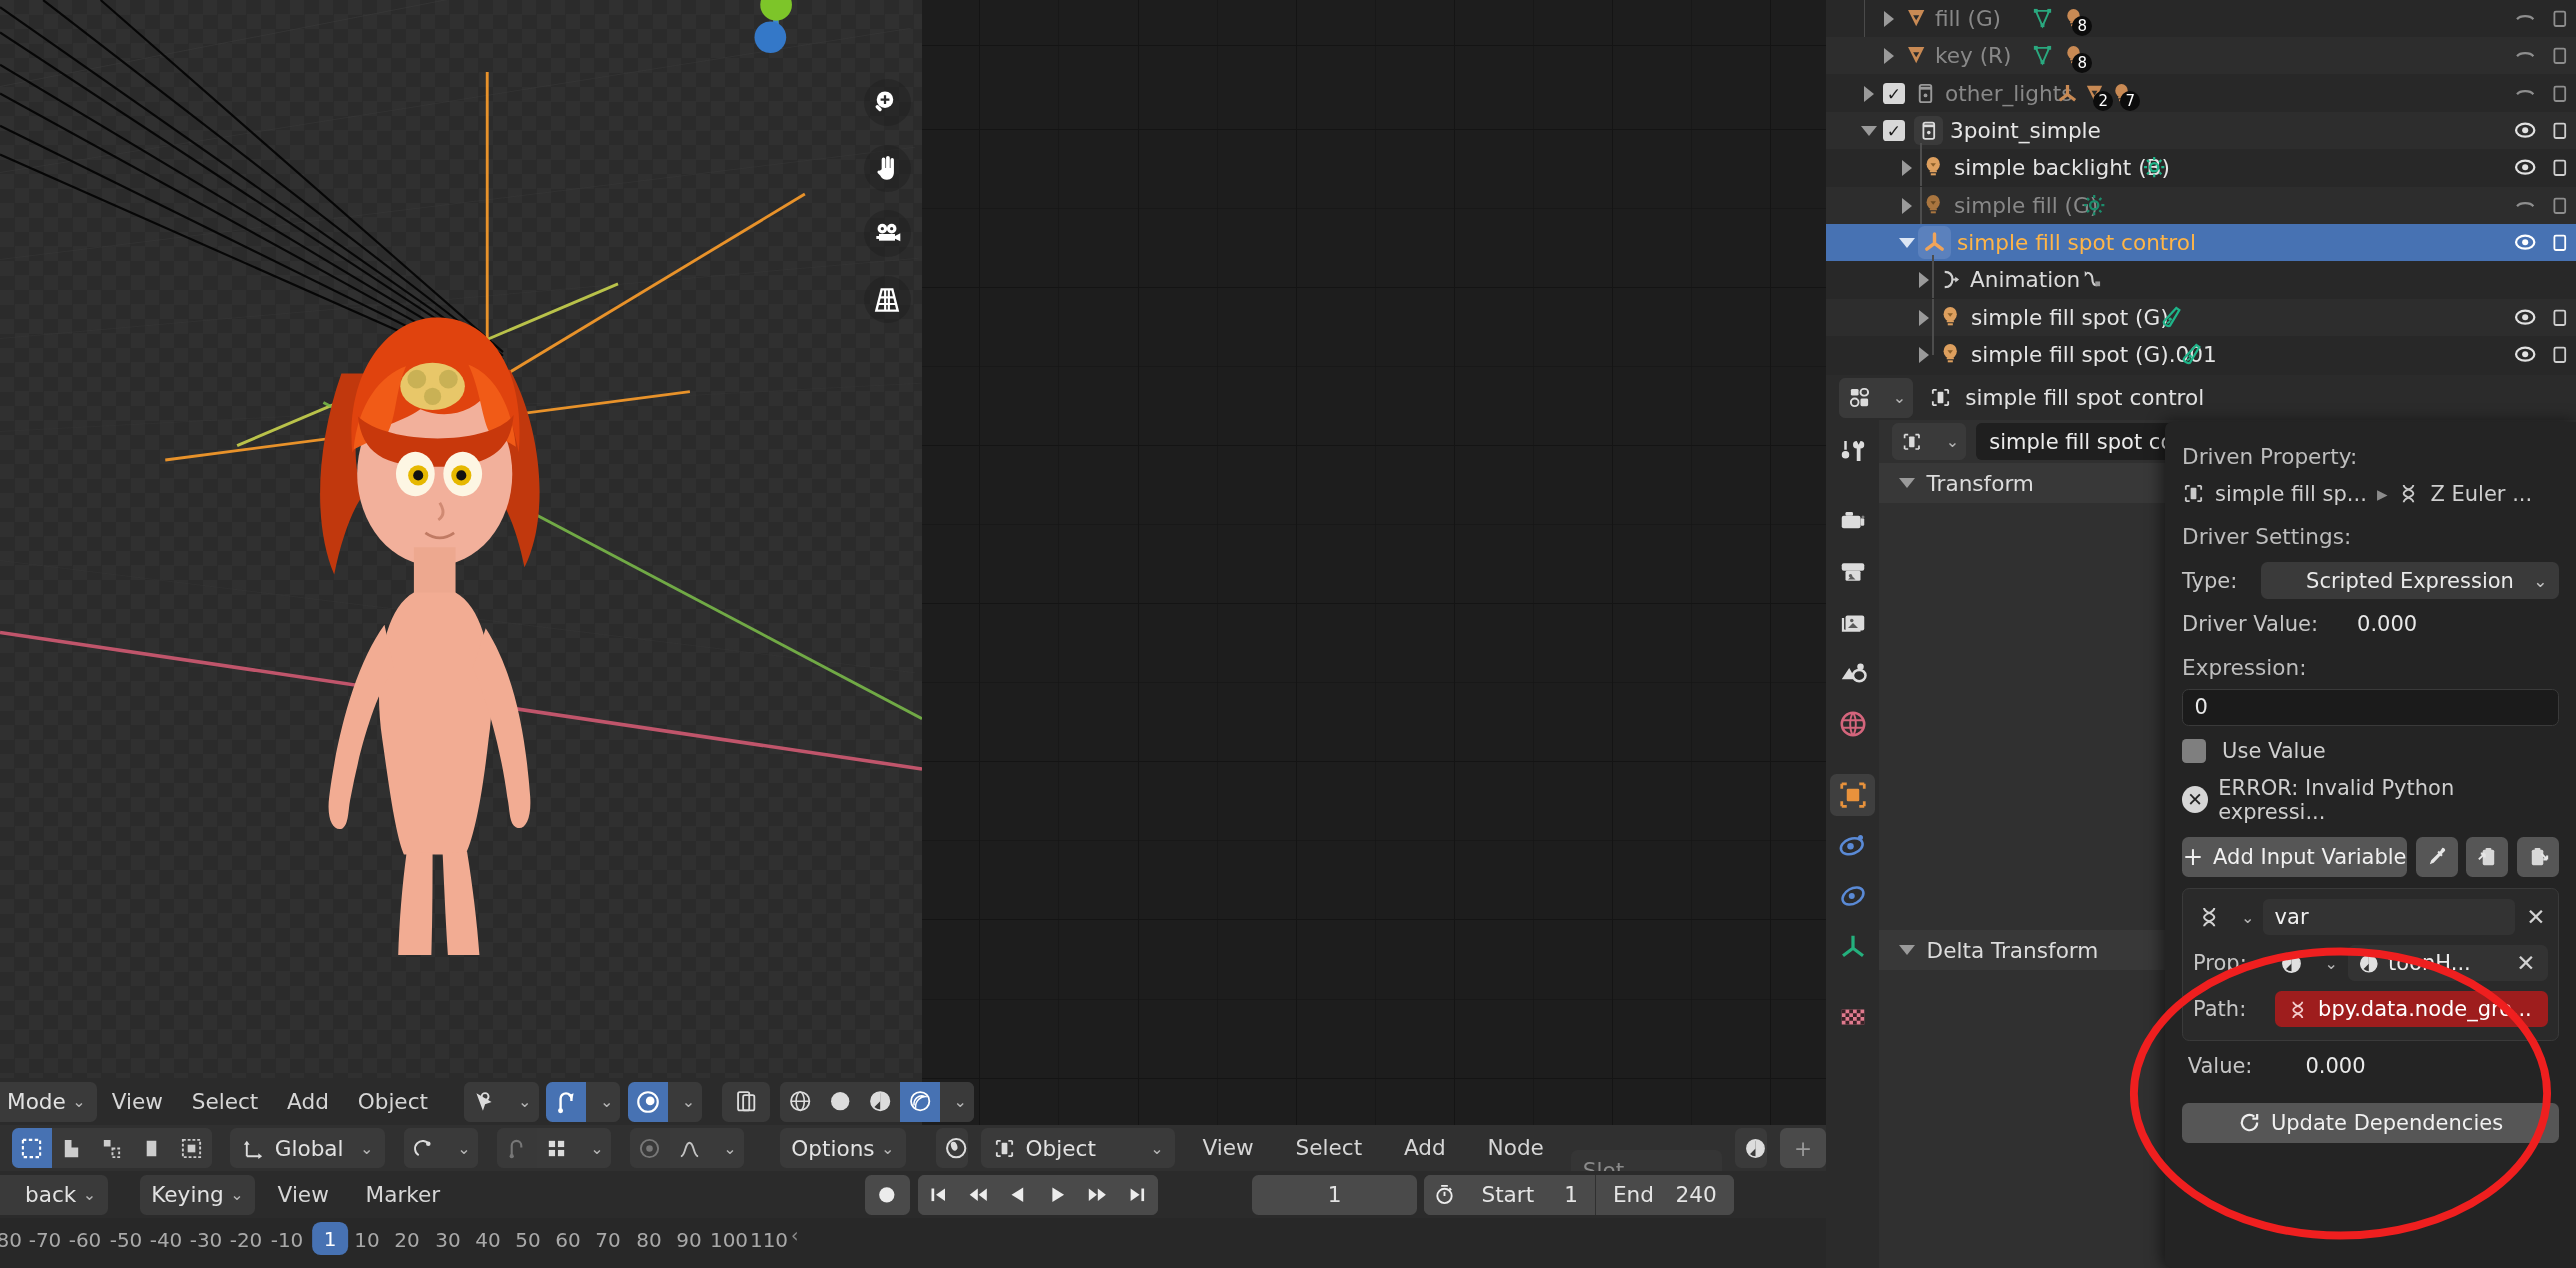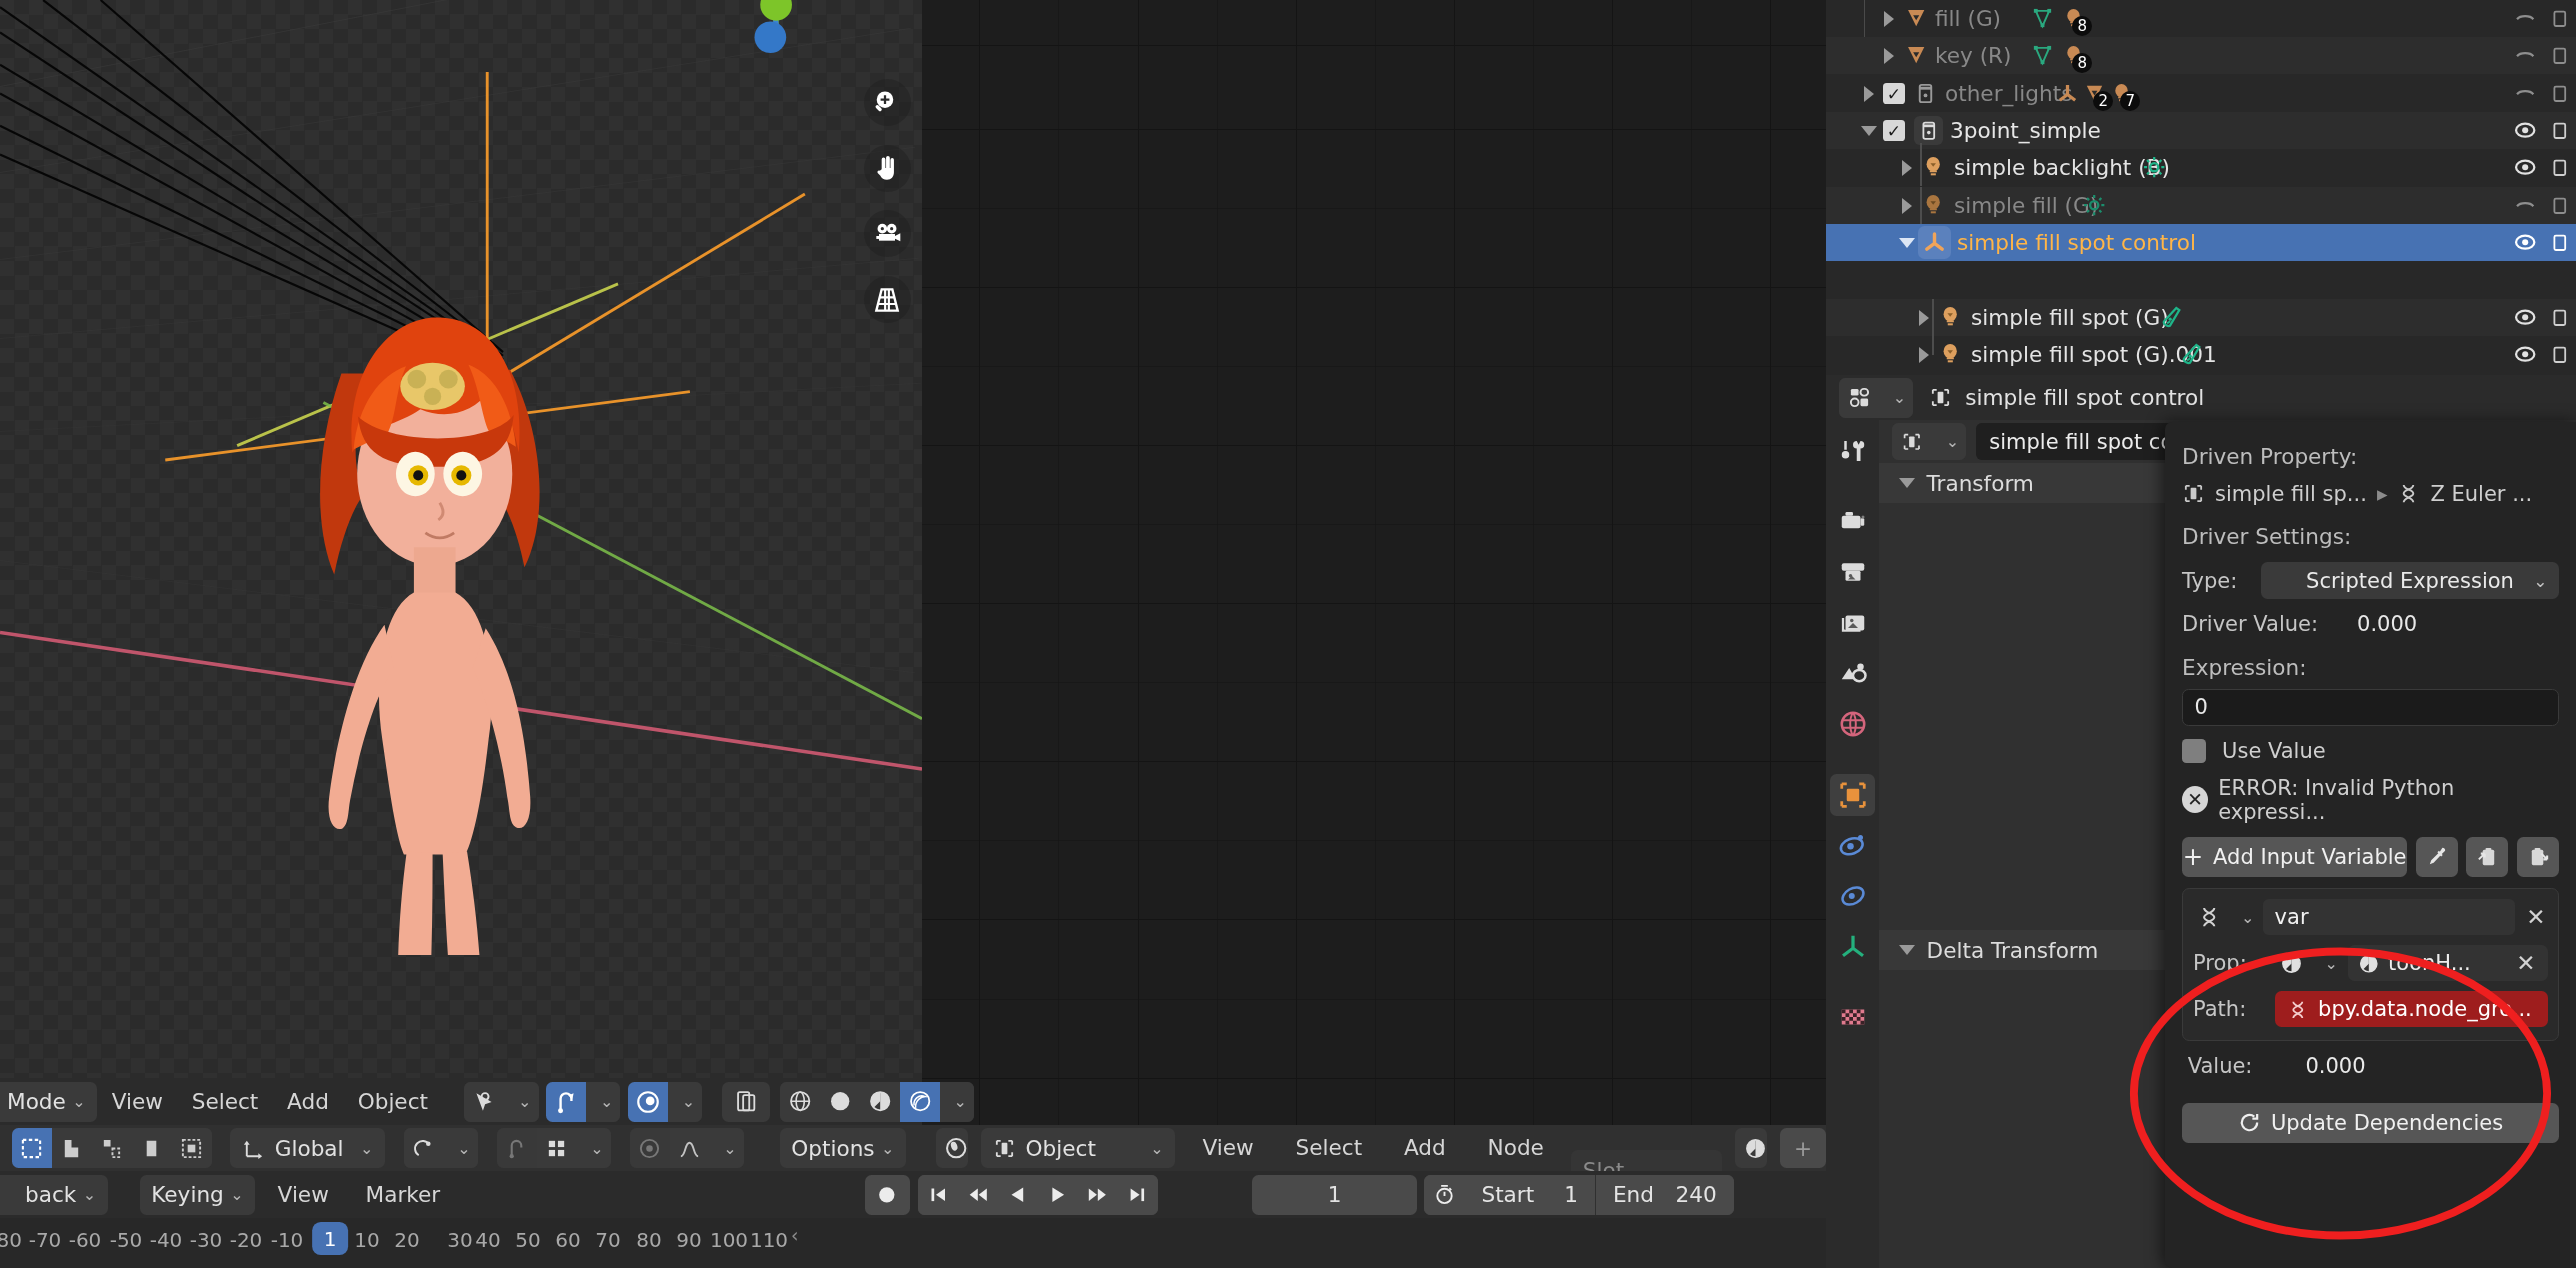--- a/index.html
+++ b/index.html
@@ -598,21 +598,21 @@
   <div class="tick" style="left:5.7px;">-80</div>
   <div class="tick" style="left:45px;">-70</div>
   <div class="tick" style="left:85px;">-60</div>
   <div class="tick" style="left:126px;">-50</div>
   <div class="tick" style="left:166px;">-40</div>
   <div class="tick" style="left:206px;">-30</div>
   <div class="tick" style="left:246px;">-20</div>
   <div class="tick" style="left:287px;">-10</div>
   <div class="tick" style="left:367px;">10</div>
   <div class="tick" style="left:407px;">20</div>
-  <div class="tick" style="left:460px;">30</div>
+  <div class="tick" style="left:448px;">30</div>
   <div class="tick" style="left:488px;">40</div>
   <div class="tick" style="left:528px;">50</div>
   <div class="tick" style="left:568px;">60</div>
   <div class="tick" style="left:608px;">70</div>
   <div class="tick" style="left:649px;">80</div>
   <div class="tick" style="left:689px;">90</div>
   <div class="tick" style="left:729px;">100</div>
   <div class="tick" style="left:769px;">110</div>
   <div id="playhead" style="left:330px;">1</div>
   <div style="position:absolute;left:791px;top:7.2px;color:#8a8a8a;font-size:18.7px;">‹</div>
@@ -858,20 +858,40 @@
           <circle cx="12" cy="12" r="3" fill="#ffffff"></circle>
         </svg>
     </span>
     <span class="ico" style="position:absolute;right:5.7px;">
       <svg width="21.6" height="21.6" viewBox="0 0 24 24">
           <rect x="6" y="4" width="12" height="16" rx="1.6" fill="none" stroke="#ffffff" stroke-width="2"></rect>
         </svg>
     </span>
   </div>
 
+  <div class="ol-row" style="position:absolute;top:261px;left:0;right:0;">
+    <div style="position:absolute;left:106px;top:-5.7px;bottom:0;width:2.2px;background:#4d4d4d;"></div>
+    <span class="disc" style="left:89px;">
+        <span class="tri"></span>
+      </span>
+    <span class="ico" style="position:absolute;left:112px;">
+      <svg width="23" height="23" viewBox="0 0 24 24">
+          <path d="M7 4c5 0 8 3 8 8s-3 8-8 8M15 12h5" fill="none" stroke="#cfcfcf" stroke-width="2.2"></path>
+          <path d="M18 9l4 3-4 3z" fill="#cfcfcf"></path>
+        </svg>
+    </span>
+    <span class="ol-label" style="position:absolute;left:144px;color:#dcdcdc;">Animation</span>
+    <span class="ico" style="position:absolute;left:253px;">
+      <svg width="23" height="23" viewBox="0 0 24 24">
+          <path d="M8 5c4 0 6 3 6 7s2 6 5 6" fill="none" stroke="#cfcfcf" stroke-width="2.2"></path>
+          <path d="M6 3l3 3-3 3z" fill="#cfcfcf"></path>
+          <rect x="17" y="14" width="5" height="5" fill="#9a9a9a"></rect>
+        </svg>
+    </span>
+  </div>
 
   <div class="ol-row alt" style="position:absolute;top:299px;left:0;right:0;">
     <div style="position:absolute;left:106px;top:0;bottom:0;width:2.2px;background:#4d4d4d;"></div>
     <span class="disc" style="left:89px;">
         <span class="tri"></span>
       </span>
     <span class="ico" style="position:absolute;left:112px;">
       <svg width="24.4" height="24.4" viewBox="0 0 24 24">
           <ellipse cx="12" cy="9" rx="6.5" ry="7" fill="#dd9f5e"></ellipse>
           <path d="M9.3 8h5.4l-2.7 3.6z" fill="#8a5f2a"></path>

